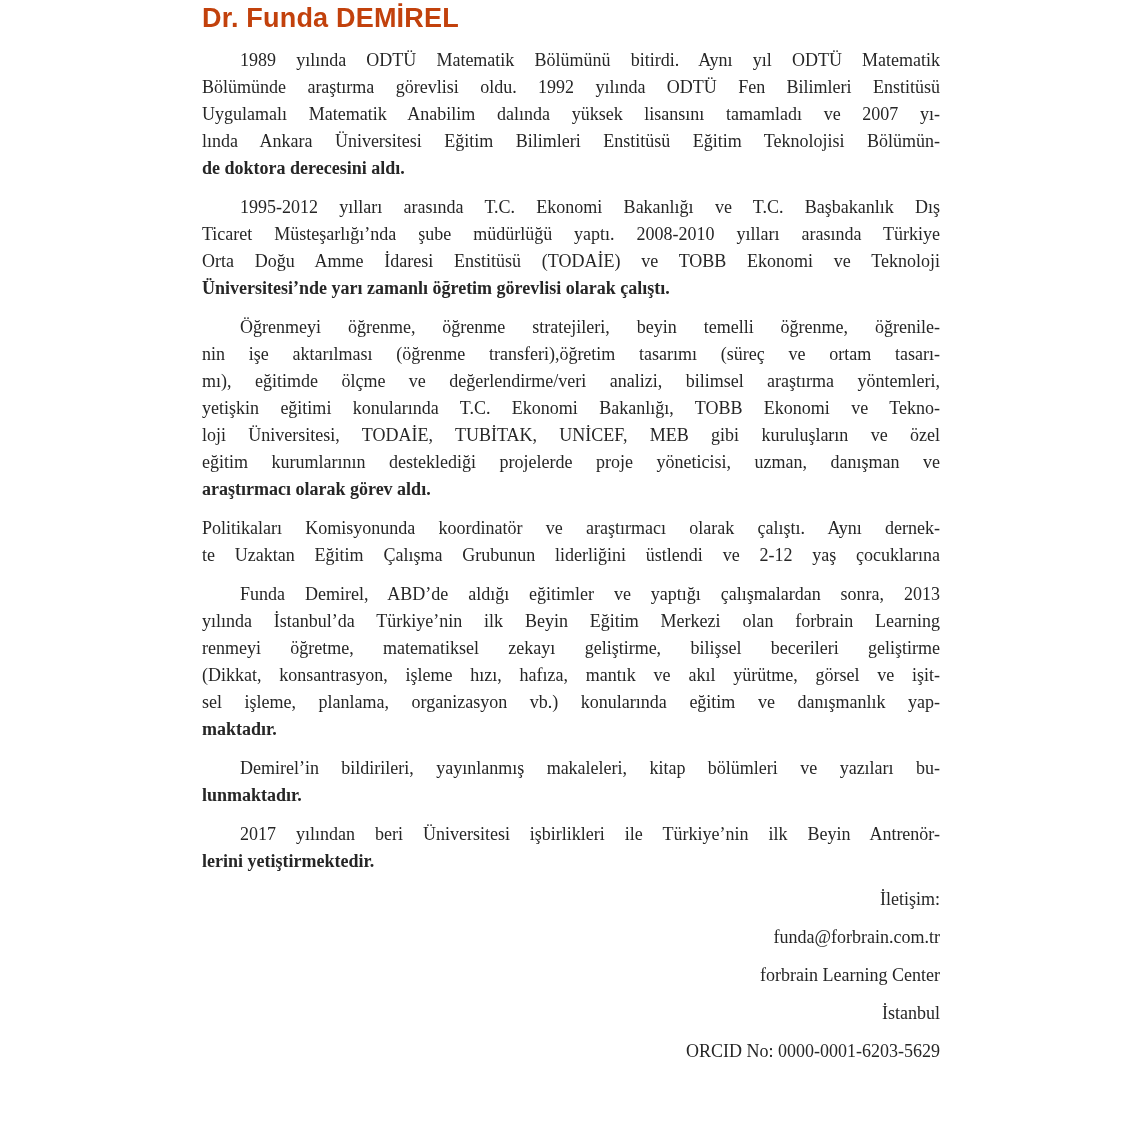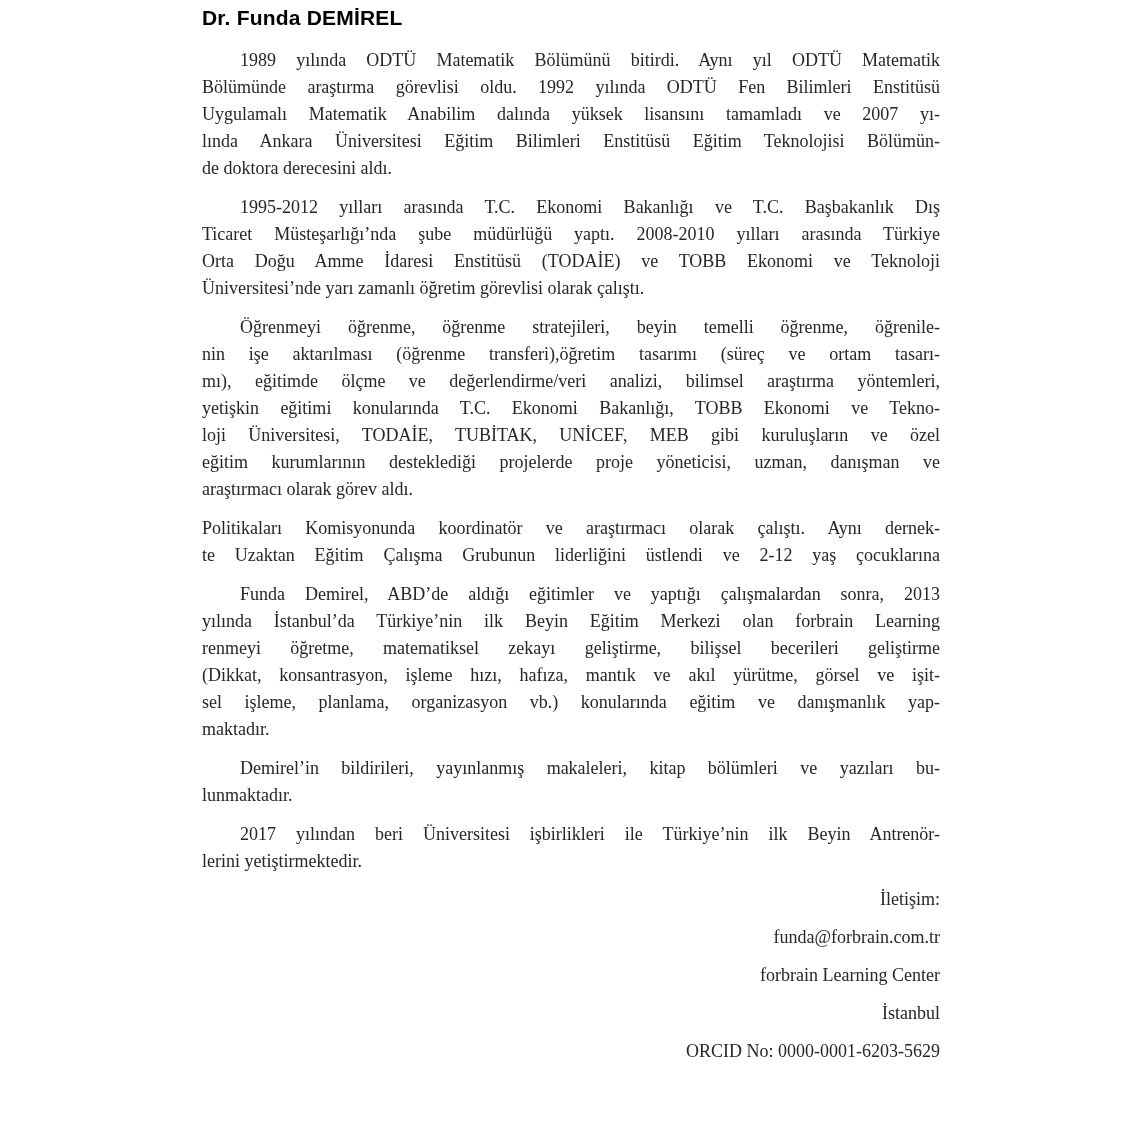--- a/index.html
+++ b/index.html
@@ -16,40 +16,41 @@
   }
   .page {
     box-sizing: border-box;
     width: 1140px;
     height: 1140px;
     padding: 4px 200px 0 202px;
   }
   .title {
     font-family: "Liberation Sans", sans-serif;
     font-weight: 700;
-    font-size: 21px;
+    font-size: 27px;
     line-height: 28px;
     margin: 0 0 15px 0;
-    color: #000000;
+    color: #c2410c;
     letter-spacing: 0.2px;
   }
   .bio { display: block; }
   .para { margin: 12px 0 0 0; }
   .para:first-child { margin-top: 8px; }
   .line {
     font-size: 18px;
     line-height: 27px;
     white-space: normal;
     text-align: justify;
     text-align-last: justify;
   }
   .line.first { text-indent: 38px; }
   .line.last {
     text-align: center;
     text-align-last: left;
+    font-weight: bold;
   }
   .contact { display: block; }
   .contact-line {
     font-size: 18px;
     line-height: 27px;
     margin-top: 11px;
     text-indent: 38px;
     text-align: right;
   }
 </style>

